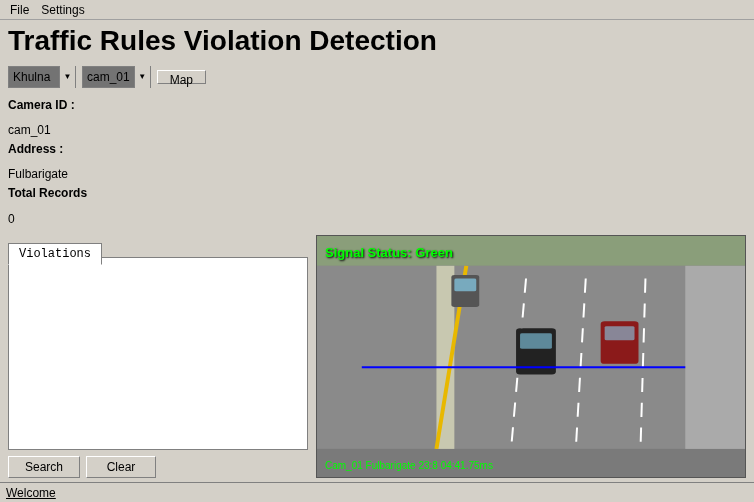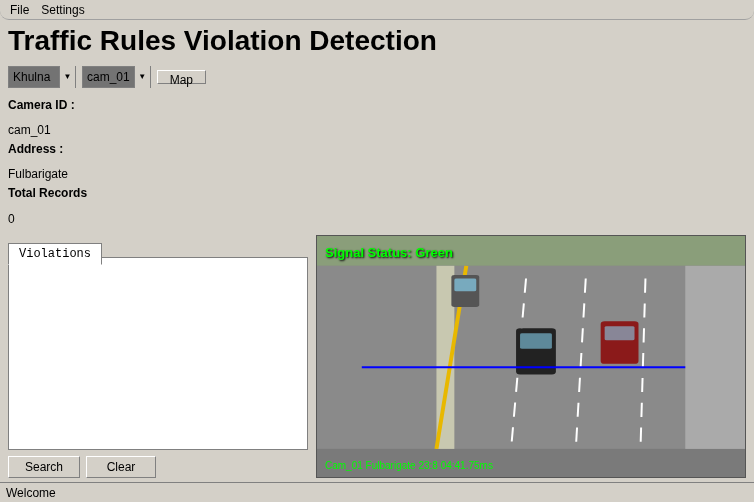--- a/index.html
+++ b/index.html
@@ -14,21 +14,20 @@
     }
 
     
     .menubar {
       background: #d4d0c8;
       display: flex;
       align-items: center;
       padding: 2px 4px;
       border-bottom: 1px solid #a0a0a0;
       height: 20px;
-      border-radius: 9px;
     }
     .menubar-item {
       font-size: 12px;
       padding: 1px 6px;
       cursor: pointer;
       color: #000;
     }
 
     
     .main-content {
@@ -225,20 +224,21 @@
 
     
     .status-bar {
       background: #d4d0c8;
       border-top: 1px solid #808080;
       padding: 2px 6px;
       font-size: 12px;
       height: 20px;
       display: flex;
       align-items: center;
+      text-decoration: underline;
     }
 
     
     .road-svg {
       position: absolute;
       top: 0; left: 0;
       width: 100%;
       height: 100%;
     }
   </style>

